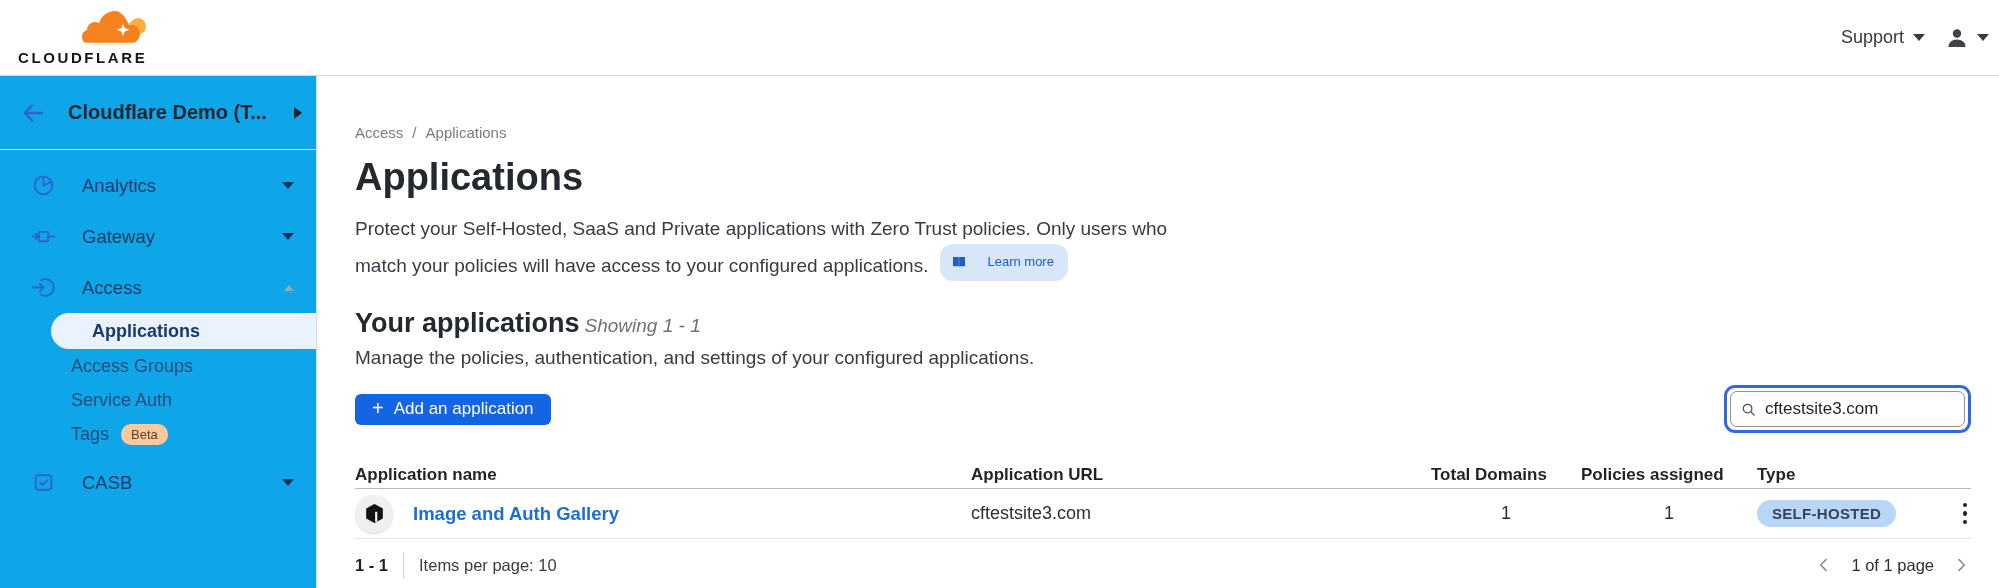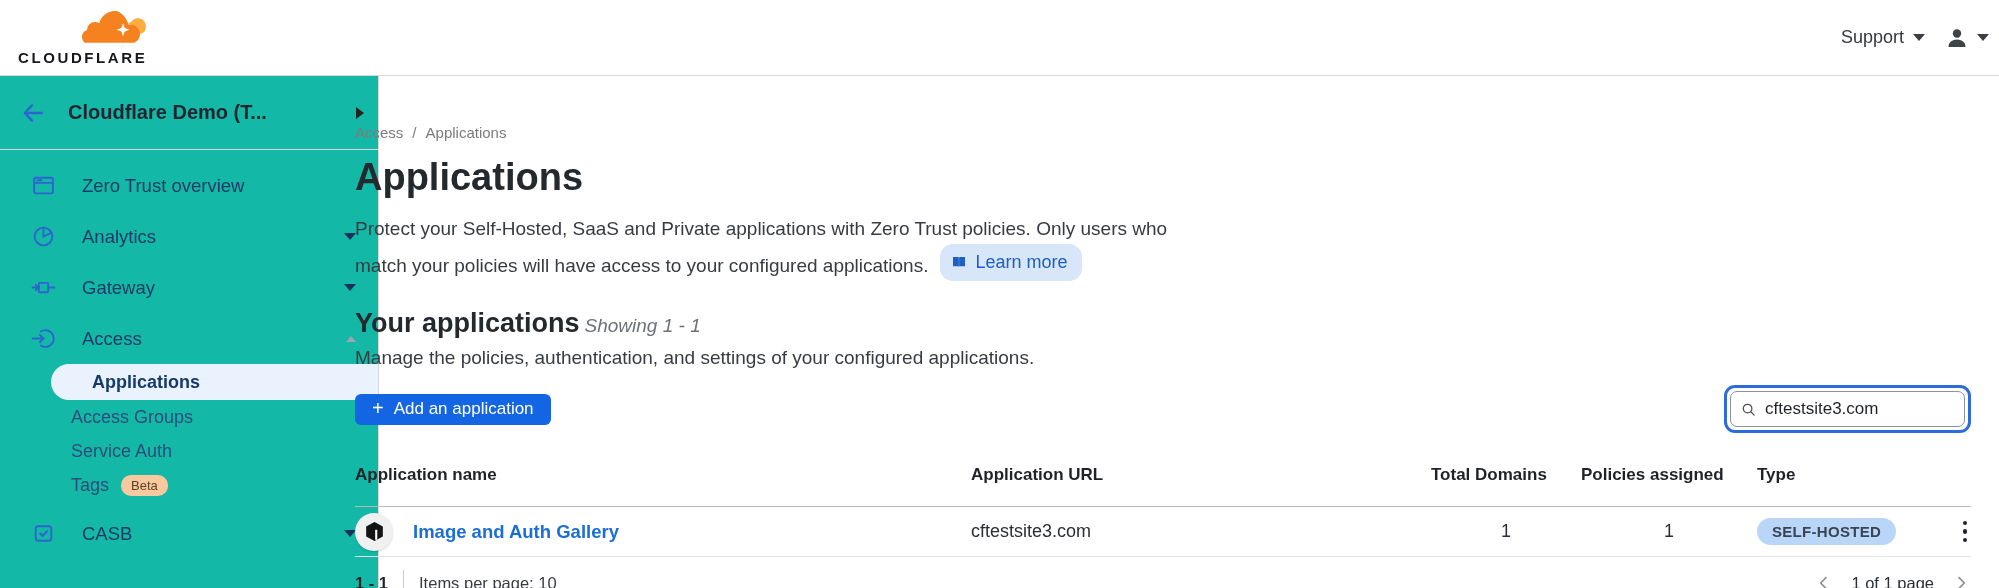--- a/index.html
+++ b/index.html
@@ -16,22 +16,22 @@
   }
   .logo { width:136px; }
   .logo-cloud { margin-left:64px; width:66px; height:34px; }
   .logo-word { font-size:15px; font-weight:bold; letter-spacing:2.6px; color:#15171a; margin-top:1px; }
   .topbar-right { display:flex; align-items:center; gap:20px; padding-right:4px; }
   .support { display:flex; align-items:center; gap:9px; font-size:18px; color:#35383c; cursor:pointer; }
   .caret-down { width:0; height:0; border-left:6px solid transparent; border-right:6px solid transparent; border-top:7px solid #3a3d41; }
   .user-menu { display:flex; align-items:center; gap:8px; cursor:pointer; margin-right:-4px; }
   
   .sidebar {
-    position:absolute; top:76px; left:0; width:379px; bottom:0;
-    border-right:1px solid #d9d9d9; background:#14b8a6;
+    position:absolute; top:76px; left:0; width:317px; bottom:0;
+    border-right:1px solid #d9d9d9; background:#0ea5e9;
   }
   .side-head {
     height:74px; border-bottom:1px solid #d9d9d9; display:flex; align-items:center;
     padding:0 14px 0 20px;
   }
   .back-arrow { width:26px; height:26px; flex:0 0 auto; cursor:pointer; }
   .account-name { flex:1; margin-left:22px; font-size:20px; font-weight:bold; color:#1f2430; white-space:nowrap; overflow:hidden; }
   .acct-caret { width:0; height:0; border-top:6px solid transparent; border-bottom:6px solid transparent; border-left:8px solid #232323; cursor:pointer; }
   .nav { padding-top:10px; }
   .nav-item {
@@ -55,22 +55,22 @@
     padding:3px 10px; border-radius:10px;
   }
   .casb-gap { margin-top:6px; }
   
   .main { position:absolute; left:318px; top:76px; right:0; bottom:0; padding:48px 28px 0 37px; }
   .breadcrumb { display:flex; align-items:center; gap:9px; font-size:15px; color:#7b7b7b; }
   .breadcrumb .crumb { cursor:pointer; }
   h1.page-title { margin-top:14px; font-size:38px; line-height:44px; font-weight:bold; color:#24292e; }
   .desc { margin-top:15px; font-size:19px; line-height:30px; color:#383c42; }
   .learn-more {
-    display:inline-flex; align-items:center; gap:8px; margin-left:12px; vertical-align:2px;
-    background:#d7e6f9; color:#1d5fc2; font-size:18px; padding:3px 14px 4px 11px;
+    display:inline-flex; align-items:center; gap:20px; margin-left:12px; vertical-align:2px;
+    background:#d7e6f9; color:#1d5fc2; font-size:13px; padding:3px 14px 4px 11px;
     border-radius:13px; cursor:pointer;
   }
   .sec-head { margin-top:27px; display:flex; align-items:baseline; gap:5px; }
   h2.sec-title { font-size:27px; font-weight:bold; color:#24292e; }
   .showing { font-size:19px; font-style:italic; color:#6d7277; }
   .sec-sub { margin-top:8px; font-size:19px; color:#383c42; }
   .controls { margin-top:16px; display:flex; align-items:center; justify-content:space-between; }
   .add-btn {
     display:inline-flex; align-items:center; gap:10px; height:31px; padding:0 17px;
     background:#1365e3; color:#fff; border:none; border-radius:6px; font-size:17px;
@@ -81,21 +81,21 @@
   .search-box {
     display:flex; align-items:center; gap:9px; width:235px; height:36px;
     border:1px solid #8d9199; border-radius:7px; padding:0 10px; background:#fff;
   }
   .search-box input {
     border:none; outline:none; font-size:17px; color:#1f2328; width:100%;
     font-family:inherit; background:transparent;
   }
   .table { margin-top:22px; }
   .tgrid { display:grid; grid-template-columns:616px 460px 150px 176px 174px 40px; align-items:center; }
-  .thead { padding:10px 0 21px; border-bottom:1px solid #b9b9b9; font-size:17px; font-weight:bold; color:#1f2328; }
+  .thead { padding:10px 0 3px; border-bottom:1px solid #b9b9b9; font-size:17px; font-weight:bold; color:#1f2328; }
   .trow { height:50px; border-bottom:1px solid #e4e4e4; font-size:18px; color:#2b2f33; }
   .cell-center { text-align:center; }
   .name-cell { display:flex; align-items:center; gap:20px; }
   .app-avatar { width:38px; height:38px; border-radius:50%; background:#f0f0f0; display:flex; align-items:center; justify-content:center; box-shadow:0 1px 2px rgba(0,0,0,.15); }
   .app-link { color:#1b6ed6; font-weight:bold; font-size:18.5px; cursor:pointer; }
   .type-badge {
     display:inline-block; background:#b9d6f8; color:#3a4354; font-weight:bold;
     font-size:15px; letter-spacing:.3px; padding:5px 15px; border-radius:15px;
   }
   .kebab { display:flex; flex-direction:column; align-items:center; gap:4px; cursor:pointer; padding:4px; justify-self:end; }
@@ -142,28 +142,20 @@
     <div class="side-head">
       <svg class="back-arrow" viewBox="0 0 24 24" fill="none" stroke="#2d64cf" stroke-width="2.2" stroke-linecap="round" stroke-linejoin="round">
         <line x1="20" y1="12" x2="5" y2="12"></line>
           <polyline points="11,5 4.5,12 11,19"></polyline>
       </svg>
       <div class="account-name">Cloudflare Demo (T...</div>
       <span class="acct-caret"></span>
     </div>
 
     <div class="nav">
-      <div class="nav-item">
-        <svg class="nicon" viewBox="0 0 24 24" fill="none" stroke="#2d64cf" stroke-width="1.8" stroke-linecap="round">
-          <rect x="3" y="4.5" width="18" height="15" rx="1.5"></rect>
-            <line x1="3" y1="9.5" x2="21" y2="9.5"></line>
-            <line x1="6" y1="7" x2="10" y2="7"></line>
-        </svg>
-        <span class="nlabel">Zero Trust overview</span>
-      </div>
 
       <div class="nav-item">
         <svg class="nicon" viewBox="0 0 24 24" fill="none" stroke="#2d64cf" stroke-width="1.8" stroke-linecap="round">
           <circle cx="12" cy="12" r="8.5"></circle>
             <path d="M12 3.5 V12"></path>
             <path d="M12 12 L19.5 8.5"></path>
         </svg>
         <span class="nlabel">Analytics</span>
         <span class="tri-dn"></span>
       </div>

